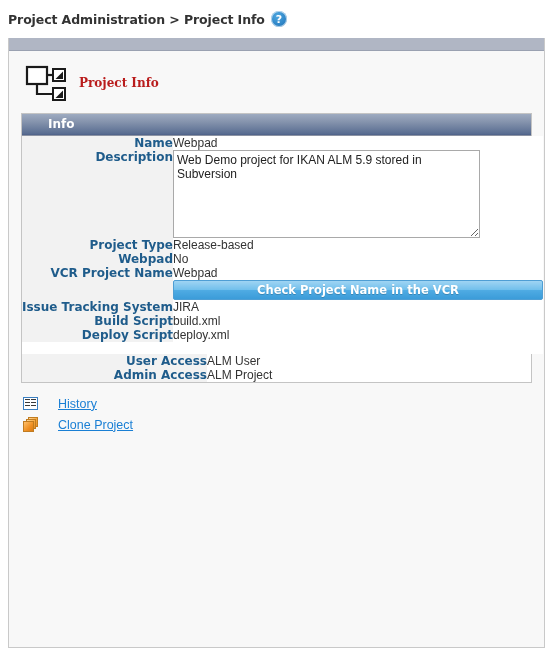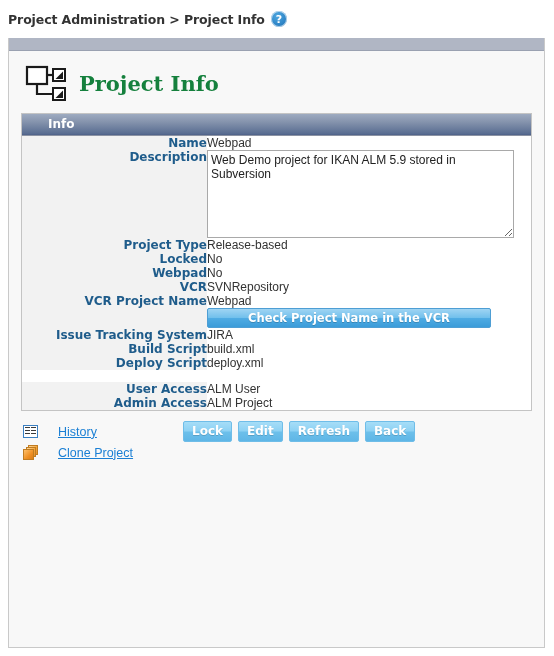--- a/index.html
+++ b/index.html
@@ -64,23 +64,23 @@
   
   .page-title-row {
     display: flex;
     align-items: center;
     gap: 12px;
     padding: 12px 0 10px 16px;
   }
   .proj-icon { width: 42px; height: 40px; position: relative; flex: 0 0 auto; }
   .page-title {
     font-family: "DejaVu Serif", serif;
-    font-size: 21px;
-    font-weight: bold;
-    color: #15803d;
+    font-size: 12px;
+    font-weight: bold;
+    color: #b91c1c;
   }
 
   
   .table-wrap {
     margin: 0 12px;
     border: 1px solid #c4c4c4;
     background: #ffffff;
   }
   .sec-head {
     height: 22px;
@@ -133,21 +133,21 @@
     padding: 2px 3px;
     resize: both;
     line-height: 14px;
     background: #ffffff;
     display: block;
   }
 
   
   .vcr-btn {
     display: block;
-    width: 284px;
+    width: 370px;
     height: 20px;
     border: 1px solid #4e9ed4;
     border-radius: 2px;
     background: linear-gradient(to bottom, #9fd4f3 0%, #72c0ec 48%, #4fabe3 52%, #3b9cd9 100%);
     color: #ffffff;
     font-weight: bold;
     font-size: 11.5px;
     font-family: "DejaVu Sans", sans-serif;
     cursor: pointer;
     text-align: center;
@@ -271,30 +271,22 @@
         <td class="lbl">Description</td>
         <td class="val">
           <textarea class="desc-area" readonly="" style="">Web Demo project for IKAN ALM 5.9 stored in Subversion</textarea>
         </td>
       </tr>
       <tr>
         <td class="lbl">Project Type</td>
         <td class="val">Release-based</td>
       </tr>
       <tr>
-        <td class="lbl">Locked</td>
-        <td class="val">No</td>
-      </tr>
-      <tr>
         <td class="lbl">Webpad</td>
         <td class="val">No</td>
-      </tr>
-      <tr>
-        <td class="lbl">VCR</td>
-        <td class="val">SVNRepository</td>
       </tr>
       <tr>
         <td class="lbl">VCR Project Name</td>
         <td class="val">Webpad</td>
       </tr>
       <tr>
         <td class="lbl">&nbsp;</td>
         <td class="val">
           <button class="vcr-btn">Check Project Name in the VCR</button>
         </td>
@@ -342,20 +334,14 @@
       <div class="link-row">
         <span class="clone-icon">
           <i class="b3"></i>
             <i class="b2"></i>
             <i class="b1"></i>
         </span>
         <a href="#">Clone Project</a>
       </div>
     </div>
 
-    <div class="btn-group">
-      <button class="btn">Lock</button>
-      <button class="btn">Edit</button>
-      <button class="btn">Refresh</button>
-      <button class="btn">Back</button>
-    </div>
   </div>
 </div>
 
 </body></html>

